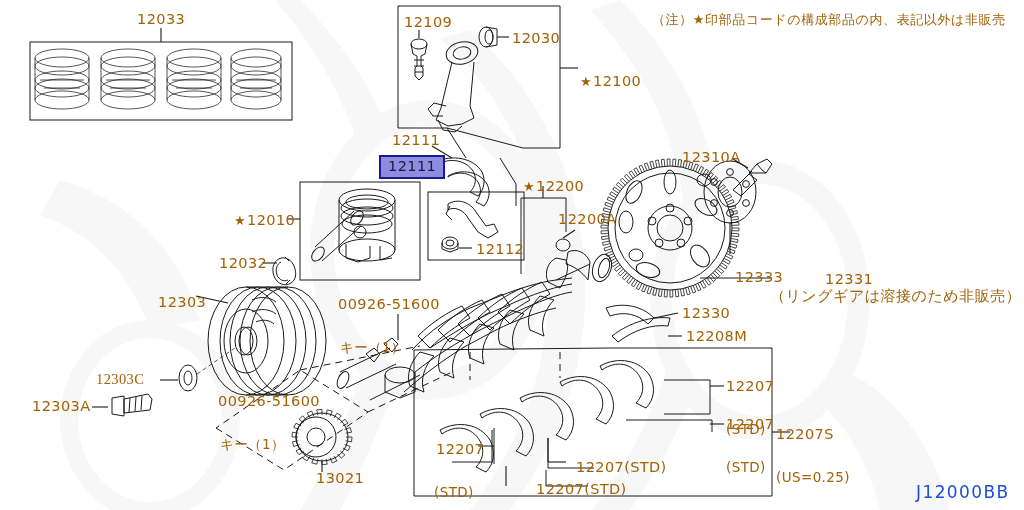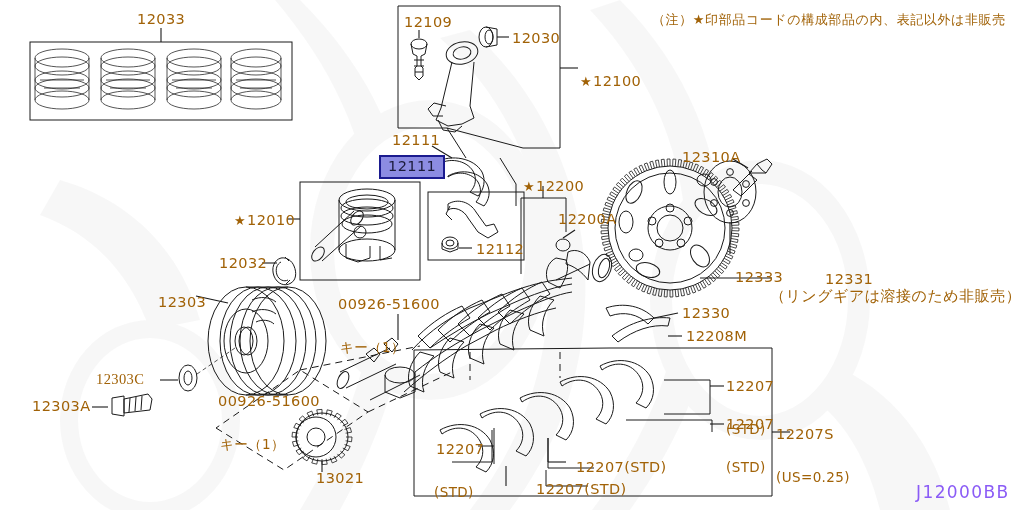--- a/index.html
+++ b/index.html
@@ -21,21 +21,21 @@
   #art .brk{fill:none;stroke:#1a1a1a;stroke-width:1;}
   
   .lbl{
     position:absolute;white-space:nowrap;
     font-family:"DejaVu Sans","Liberation Sans",sans-serif;
     font-size:14.5px;letter-spacing:.4px;color:#a16207;line-height:1.18;
   }
   .lbl.sub{font-size:13.5px;margin-top:28px;}
   .lbl.jp{font-size:15px;letter-spacing:.5px;}
   .lbl.note{font-size:13px;letter-spacing:.6px;}
-  .lbl.dwg{font-size:17px;letter-spacing:1.4px;color:#8b5cf6;}
+  .lbl.dwg{font-size:17px;letter-spacing:1.4px;color:#1d4ed8;}
   .star{font-size:13px;margin-right:1px;}
   
   .hl{
     position:absolute;
     background:#8c8ce2;
     border:2px solid #1b1b8f;
     padding:1px 7px 2px 7px;
     font-size:14.5px;letter-spacing:.4px;color:#1b1b3a;
     line-height:1.15;
   }

